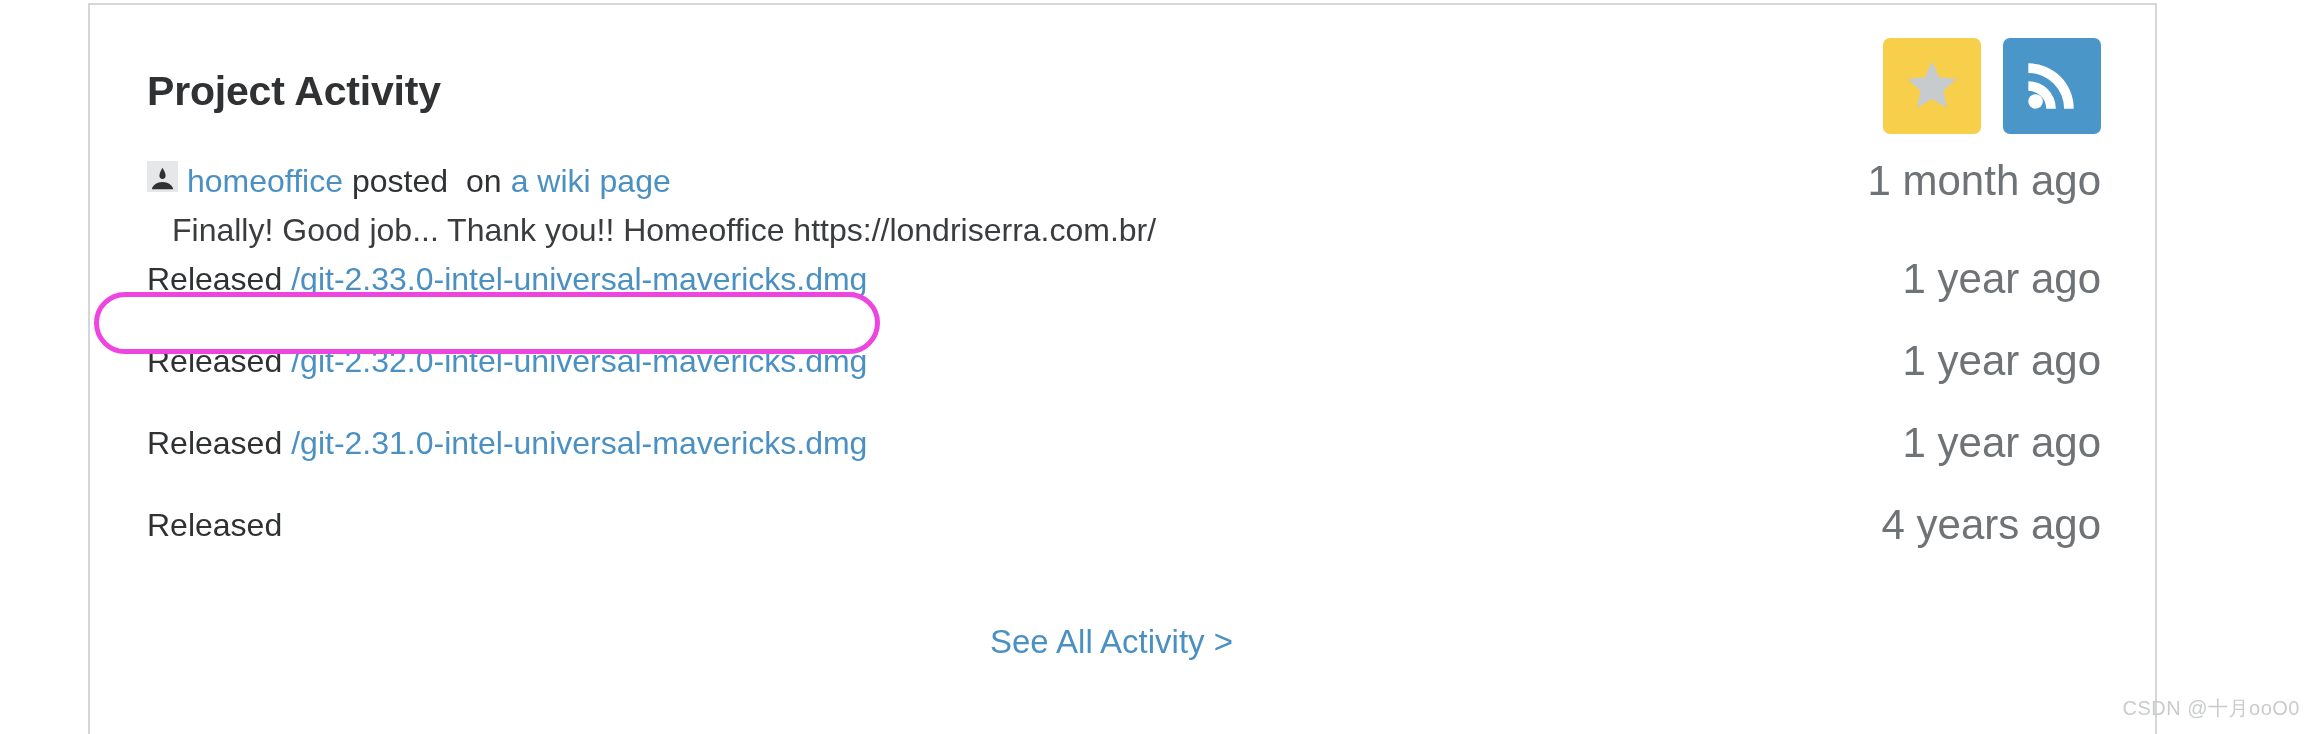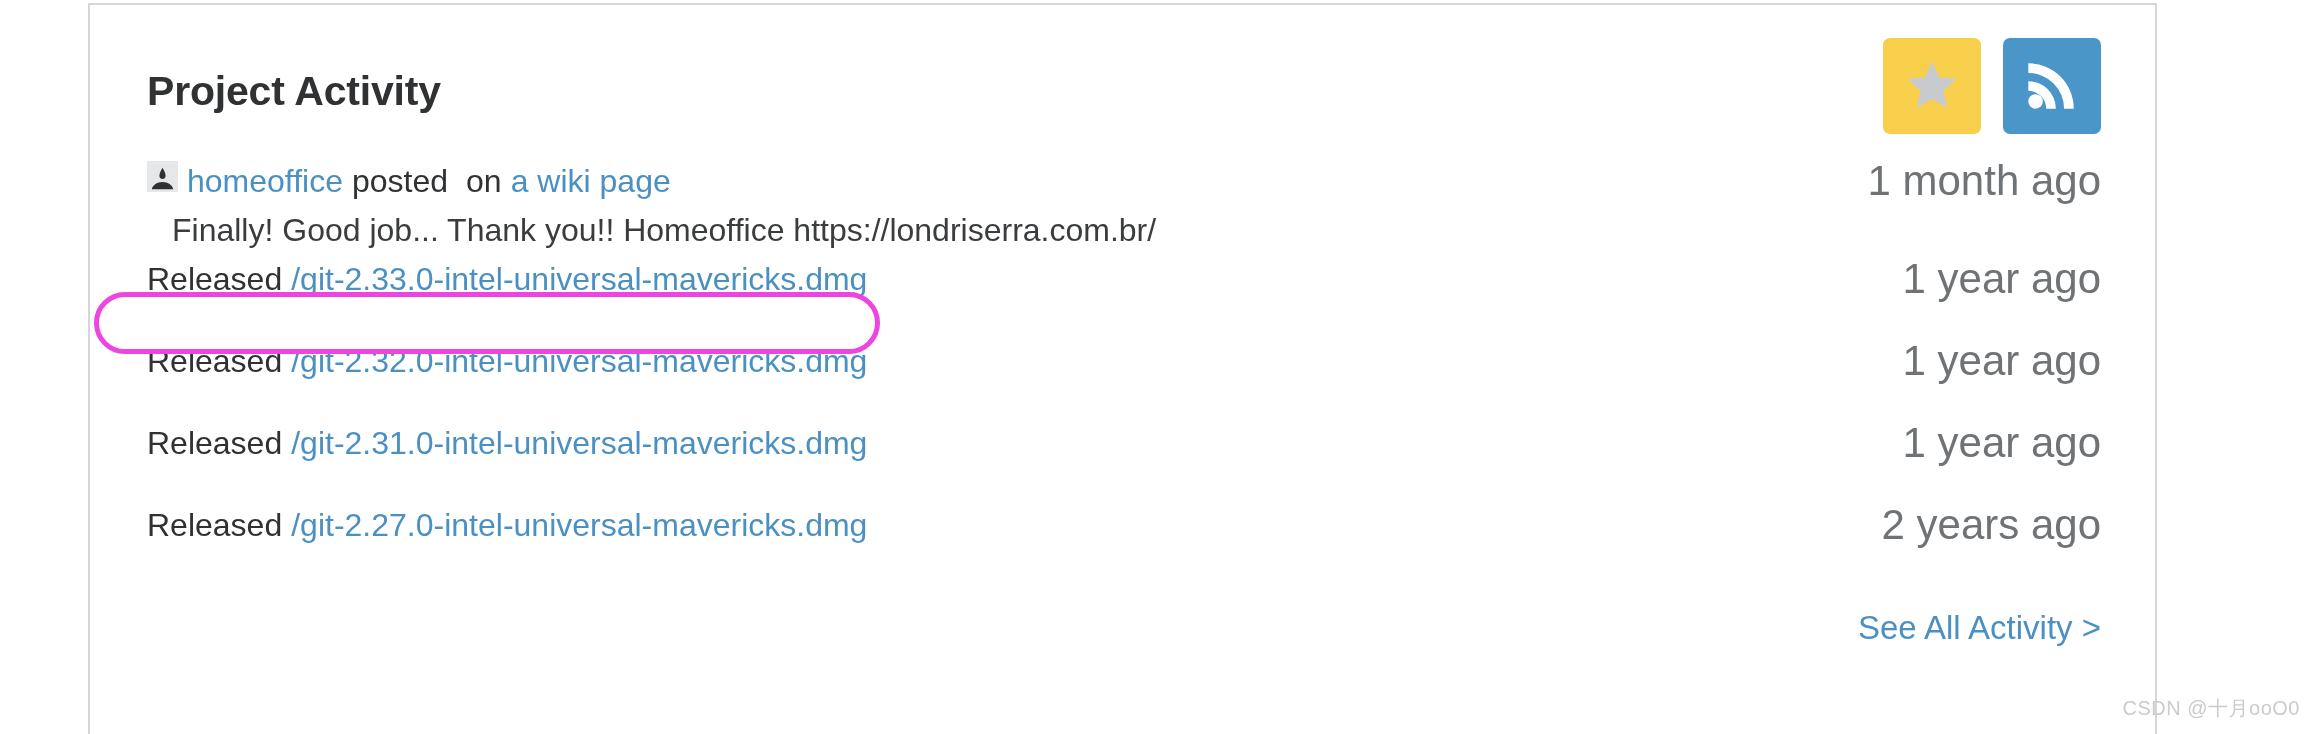--- a/index.html
+++ b/index.html
@@ -164,22 +164,22 @@
     box-sizing: border-box;
     border: 5px solid #ee44e0;
     border-radius: 34px;
     pointer-events: none;
   }
 
   
   .see-all-wrap {
     position: relative;
     padding-right: 22px;
-    margin-top: 28px;
-    text-align: right;
+    margin-top: 42px;
+    text-align: center;
   }
   .see-all {
     font-size: 33px;
     line-height: 1;
     color: #4a90c2;
     text-decoration: none;
     cursor: pointer;
     white-space: nowrap;
   }
 
@@ -276,23 +276,22 @@
             <span class="sp"></span>
             <a class="link">/git-2.31.0-intel-universal-mavericks.dmg</a>
           </div>
           <div class="timestamp">1 year ago</div>
         </div>
 
         <div class="activity-row row-release">
           <div class="row-main">
             <span class="plain">Released</span>
             <span class="sp"></span>
-            <a class="link">/git-2.27.0-intel-universal-mavericks.dmg</a>
-          </div>
-          <div class="timestamp">2 years ago</div>
+          </div>
+          <div class="timestamp">4 years ago</div>
         </div>
 
       </div>
 
       <div class="see-all-wrap">
         <a class="see-all">See All Activity &gt;</a>
       </div>
 
     </div>
   </div>

